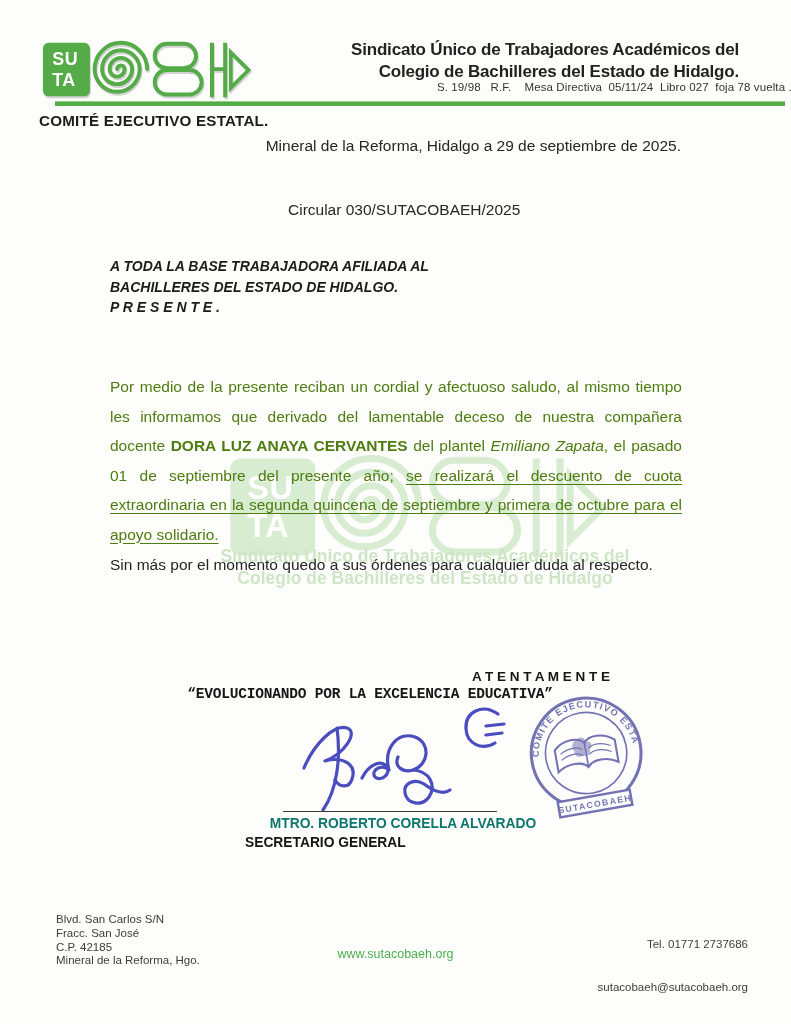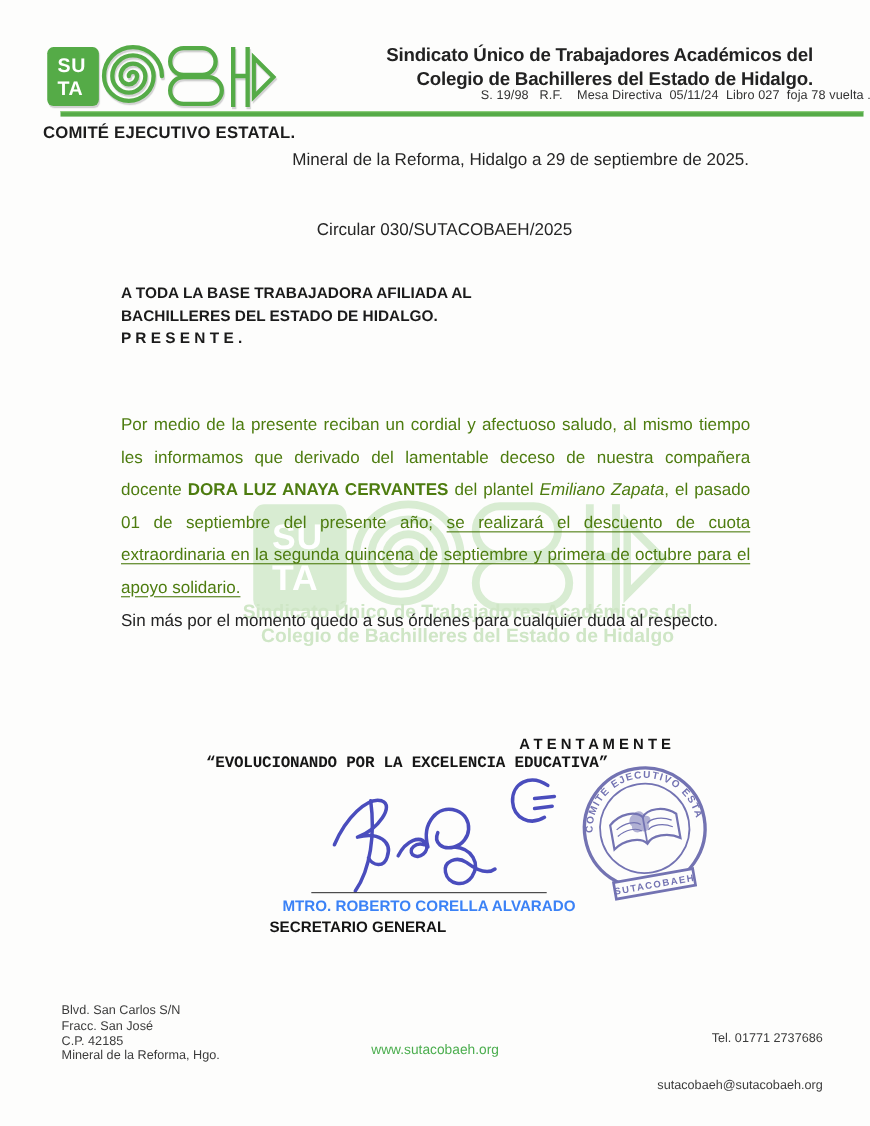--- a/index.html
+++ b/index.html
@@ -30,35 +30,35 @@
   .wm-text{position:absolute;left:130px;width:590px;text-align:center;
     font-weight:bold;font-size:17.5px;color:#cfe6c6;}
   .wm-text.l1{top:546px;}
   .wm-text.l2{top:568px;}
   
   .content{position:absolute;inset:0;z-index:1;}
   .date-line{position:absolute;left:110px;top:137px;width:571px;
     text-align:right;font-size:15.5px;color:#262626;}
   .circular{position:absolute;left:288px;top:201px;font-size:15.5px;color:#262626;}
   .addressee{position:absolute;left:110px;top:256px;font-weight:bold;
-    font-size:14px;line-height:20.5px;color:#1b1b1b;}
+    font-size:14px;line-height:20.5px;color:#1b1b1b;font-style:italic;}
   .para{position:absolute;left:110px;top:372px;width:572px;margin:0;
     font-size:15.5px;line-height:29.5px;text-align:justify;color:#4d7c0f;}
   .para .ul{text-decoration:underline;text-underline-offset:3px;}
   .closing{position:absolute;left:110px;top:556px;font-size:15.5px;color:#242424;}
   .attn{position:absolute;left:130px;top:669px;width:480px;text-align:right;
     font-weight:bold;font-size:13.5px;color:#161616;}
   .slogan{position:absolute;left:130px;top:686px;width:480px;text-align:center;
     font-weight:bold;font-size:14.5px;color:#161616;letter-spacing:-0.2px;font-family:Liberation Mono, monospace;}
   
   .sig-svg{position:absolute;left:292px;top:698px;width:230px;height:116px;}
   .sig-line{position:absolute;left:283px;top:811px;width:214px;height:0;
     border-top:1.4px solid #3a3a3a;}
-  .signer-name{position:absolute;left:240px;top:816px;width:300px;text-align:center;
-    font-weight:bold;font-size:13.8px;color:#3b82f6;}
+  .signer-name{position:absolute;left:253px;top:816px;width:300px;text-align:center;
+    font-weight:bold;font-size:13.8px;color:#0f766e;}
   .signer-title{position:absolute;left:245px;top:835px;width:300px;text-align:left;
     font-weight:bold;font-size:13.8px;color:#141414;}
   .stamp-svg{position:absolute;left:521px;top:692px;width:132px;height:132px;
     transform:rotate(-10deg);opacity:0.85;}
   
   .f-address{position:absolute;left:56px;top:913px;font-size:11.5px;
     line-height:13.8px;color:#3c3c3c;}
   .f-site{position:absolute;left:50%;top:947px;transform:translateX(-50%);
     font-size:12.5px;color:#4cae4f;}
   .f-contact{position:absolute;right:43px;top:909px;text-align:right;

